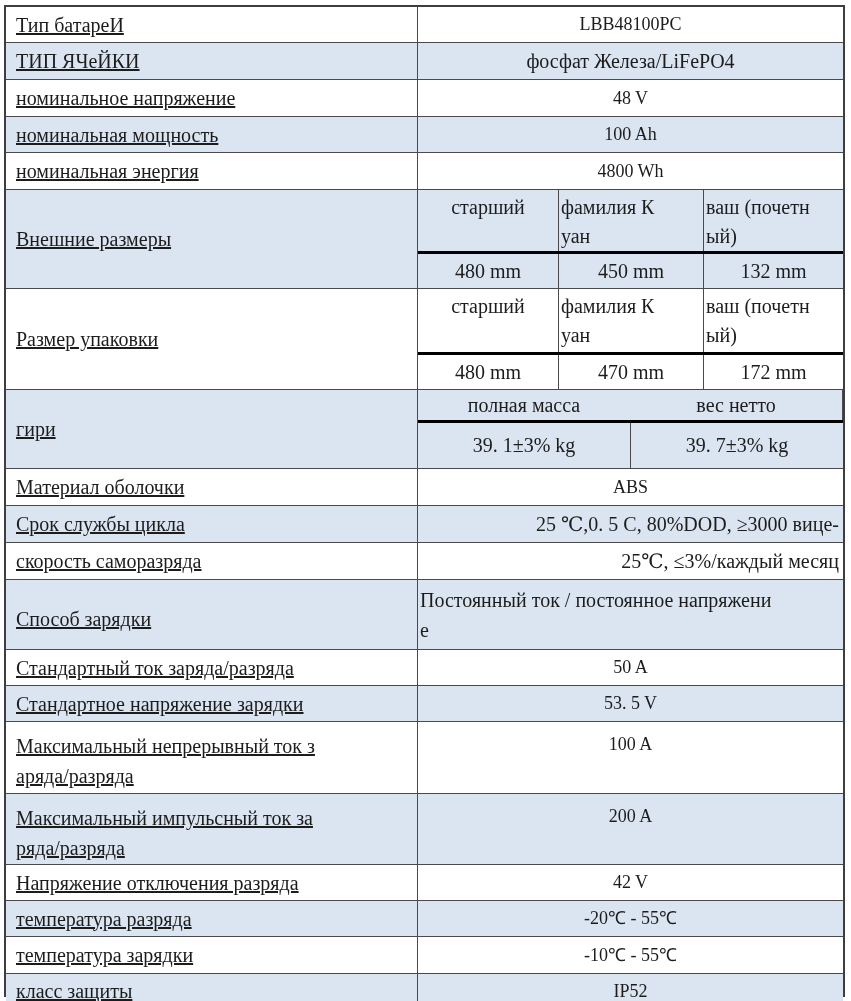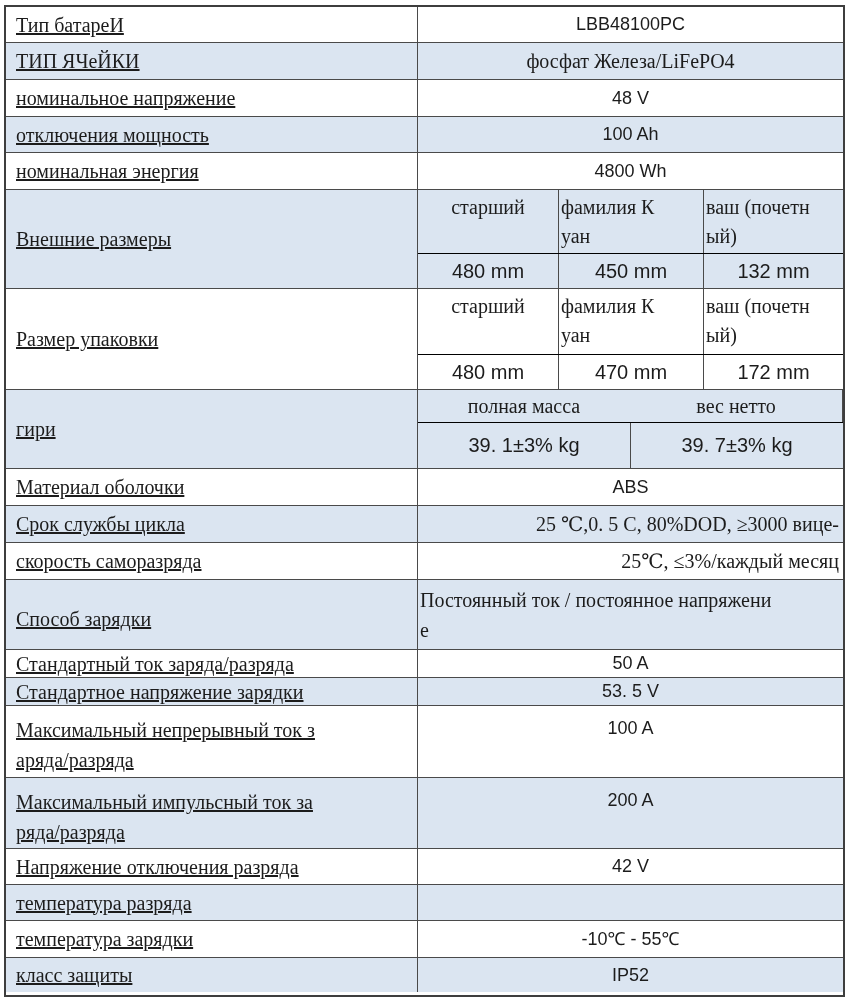--- a/index.html
+++ b/index.html
@@ -46,33 +46,33 @@
     flex: 1;
     display: flex;
     align-items: center;
     justify-content: center;
     text-align: center;
     box-sizing: border-box;
     font-size: 20px;
     line-height: 1.5;
   }
   .mono {
-    font-family: Liberation Sans, sans-serif;
+    font-family: Liberation Serif, serif;
     font-size: 18px;
   }
   .sub {
     flex: 1;
     display: flex;
     flex-direction: column;
   }
   .subrow {
     display: flex;
     box-sizing: border-box;
   }
-  .subrow.head { border-bottom: 1px solid #000000; }
+  .subrow.head { border-bottom: 3px solid #000000; }
   .subcell {
     box-sizing: border-box;
     display: flex;
     justify-content: center;
     align-items: center;
     text-align: center;
     font-size: 20px;
     line-height: 1.45;
   }
   .subcell.br { border-right: 1px solid #4a4a4a; }
@@ -110,21 +110,21 @@
     <div class="lab">ТИП ЯЧеЙКИ</div>
     <div class="val">фосфат Железа/LiFePO4</div>
   </div>
 
   <div class="r" style="height:37px">
     <div class="lab">номинальное напряжение</div>
     <div class="val mono">48 V</div>
   </div>
 
   <div class="r blue" style="height:36px">
-    <div class="lab">отключения мощность</div>
+    <div class="lab">номинальная мощность</div>
     <div class="val mono">100 Ah</div>
   </div>
 
   <div class="r" style="height:37px">
     <div class="lab">номинальная энергия</div>
     <div class="val mono">4800 Wh</div>
   </div>
 
   <div class="r blue" style="height:99px">
     <div class="lab">Внешние размеры</div>
@@ -195,26 +195,26 @@
     <div class="val vright">25℃,  ≤3%/каждый месяц</div>
   </div>
 
   <div class="r blue" style="height:70px">
     <div class="lab" style="align-items:flex-start;padding-top:24px">Способ зарядки</div>
     <div class="val vleft">
         <span class="wrapcharge">Постоянный ток / постоянное напряжение</span>
       </div>
   </div>
 
-  <div class="r" style="height:28px">
+  <div class="r" style="height:36px">
     <div class="lab">Стандартный ток заряда/разряда</div>
     <div class="val mono">50 A</div>
   </div>
 
-  <div class="r blue" style="height:28px">
+  <div class="r blue" style="height:36px">
     <div class="lab">Стандартное напряжение зарядки</div>
     <div class="val mono">53. 5 V</div>
   </div>
 
   <div class="r" style="height:72px">
     <div class="lab vt">
         <span class="labw">Максимальный непрерывный ток заряда/разряда</span>
       </div>
     <div class="val mono vt">100 A</div>
   </div>
@@ -226,20 +226,21 @@
     <div class="val mono vt">200 A</div>
   </div>
 
   <div class="r" style="height:36px">
     <div class="lab">Напряжение отключения разряда</div>
     <div class="val mono">42 V</div>
   </div>
 
   <div class="r blue" style="height:36px">
     <div class="lab">температура разряда</div>
+    <div class="val mono">-20℃ - 55℃</div>
   </div>
 
   <div class="r" style="height:37px">
     <div class="lab">температура зарядки</div>
     <div class="val mono">-10℃ - 55℃</div>
   </div>
 
   <div class="r blue" style="height:34px">
     <div class="lab">класс защиты</div>
     <div class="val mono">IP52</div>

